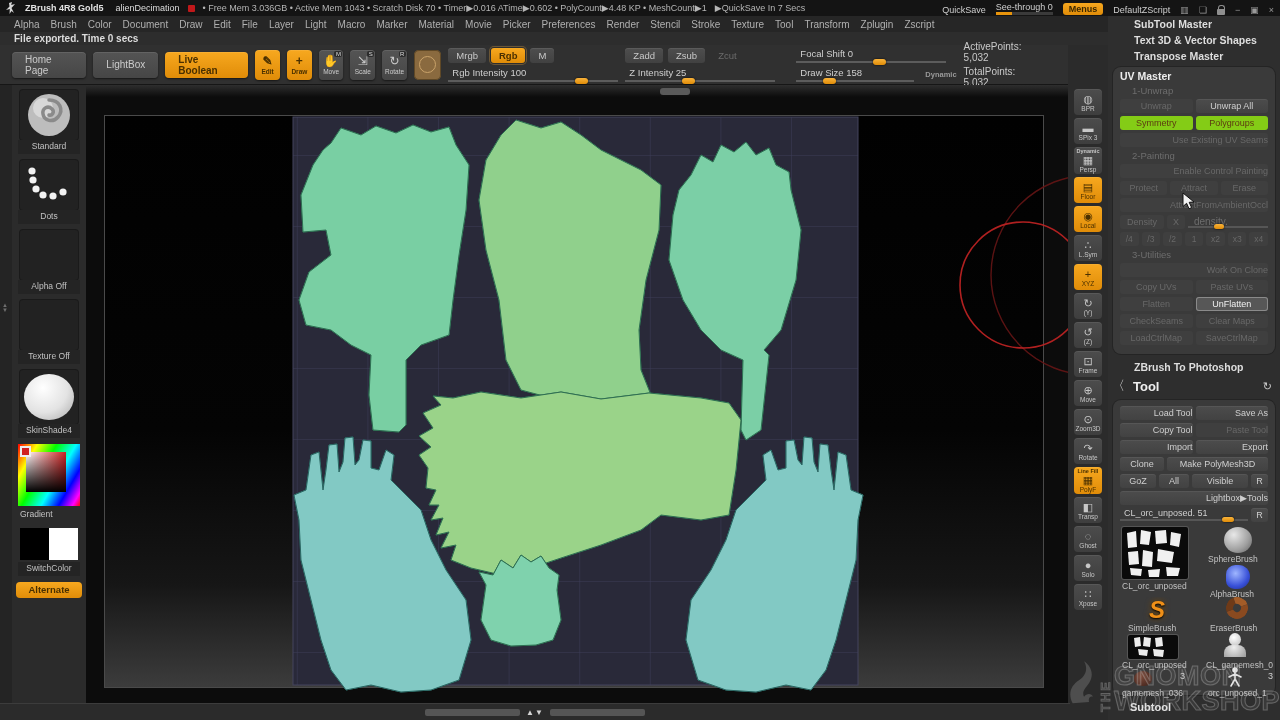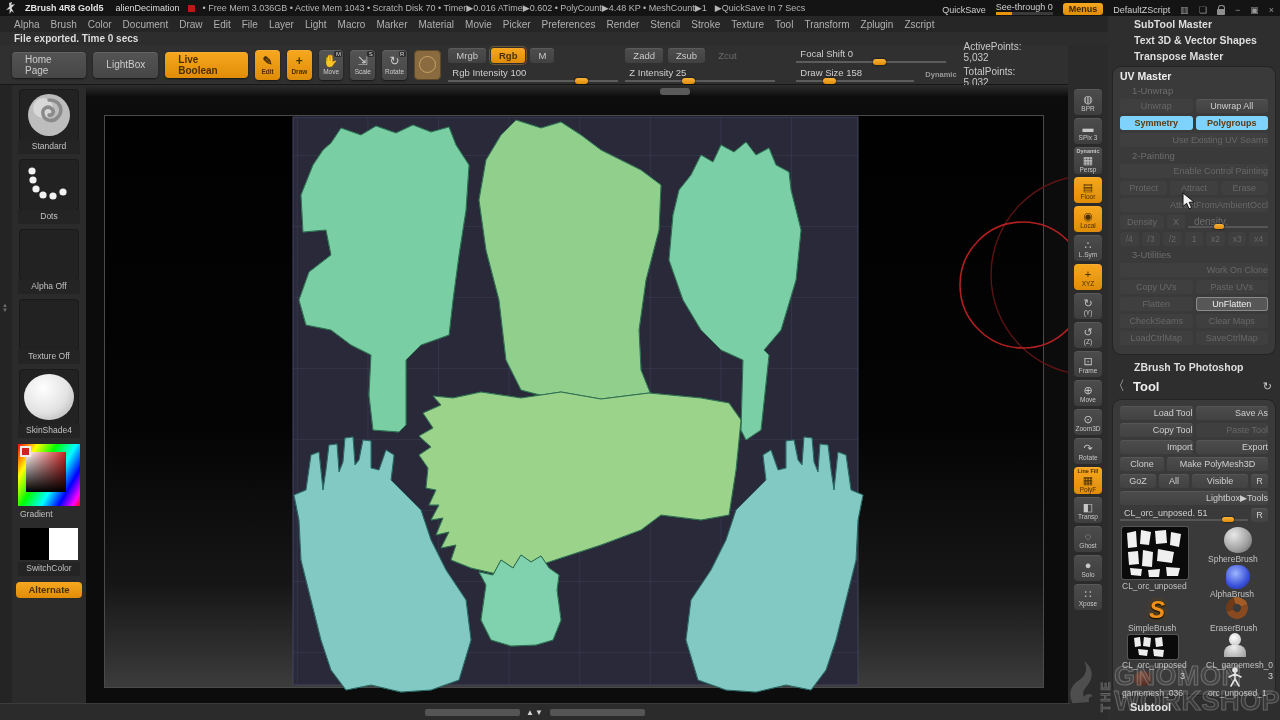--- a/index.html
+++ b/index.html
@@ -117,21 +117,21 @@
   .gbox { margin:3px 5px; background:#3a3a3a; border-radius:8px; padding:3px 7px 6px;
     box-shadow:0 0 0 1px #242424; }
   .gbox-title { font-weight:bold; color:#ededed; font-size:10.5px; margin-bottom:2px; }
   .sec { color:#6d6d6d; font-size:9.5px; margin:3px 12px 2px; }
   .prow { display:grid; gap:3px; margin:3px 0; }
   .c2 { grid-template-columns:1fr 1fr; }
   .pb { background:linear-gradient(#4c4c4c,#424242); border-radius:3px; height:14px; line-height:14px;
     text-align:center; font-size:9px; color:#cfcfcf; box-shadow:inset 0 1px 0 rgba(255,255,255,.06);
     overflow:hidden; white-space:nowrap; }
   .pb.dim { background:#3f3f3f; color:#686868; box-shadow:none; }
-  .pb.odim { background:#7dd3fc; color:#5c3a10; box-shadow:none;font-weight:bold; }
+  .pb.odim { background:#84cc16; color:#5c3a10; box-shadow:none; }
   .pb.lit { background:#575757; color:#f0f0f0; box-shadow:0 0 0 1px #8a8a8a inset; }
   .pb.left { text-align:right; padding-left:6px; }
   .density-row { grid-template-columns:44px 18px 1fr; align-items:center; }
   .dslider { position:relative; border-bottom:2px solid #565656; height:12px; font-size:10px;
     color:#6d6d6d; padding-left:6px; }
   .div-row { grid-template-columns:repeat(7,1fr); }
   .div-row .pb { font-size:8.5px; padding:0; }
   .p-label { font-weight:bold; color:#dedede; font-size:10.5px; padding:4px 0 2px 26px; }
   .tool-head { display:flex; align-items:center; padding:2px 8px 2px 4px; }
   .tool-back { color:#cfcfcf; font-size:13px; margin-right:8px; }

